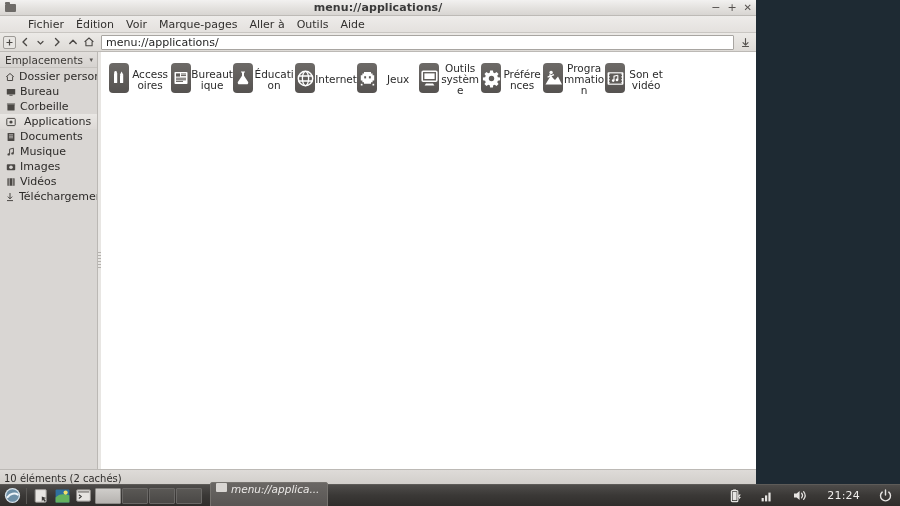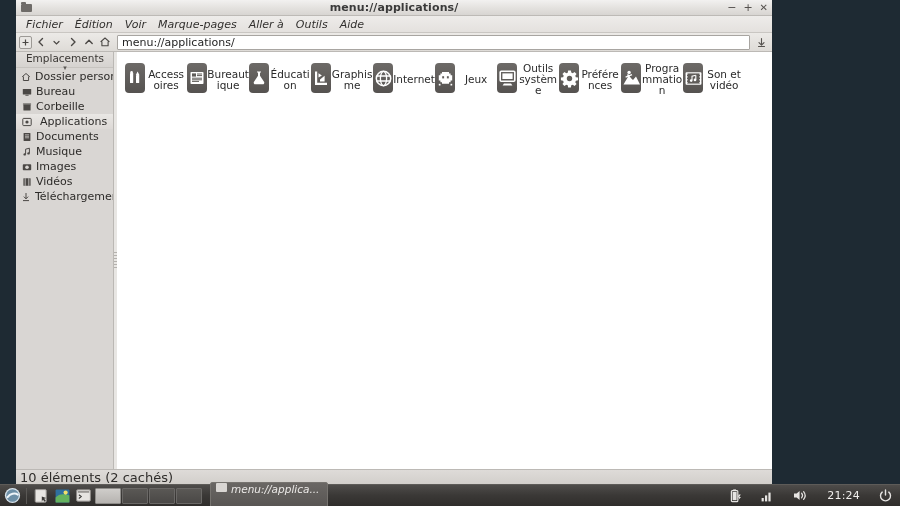--- a/index.html
+++ b/index.html
@@ -6,21 +6,21 @@
   html,body {
     width:900px; height:506px; overflow:hidden;
     font-family:"DejaVu Sans","Liberation Sans",sans-serif;
     font-size:11px; color:#2e2e2e;
     background:#2b2b2b;
   }
   #desktop { position:relative; width:900px; height:506px; background:#1e2a33; }
 
   
   #window {
-    position:absolute; left:16px; top:0; width:756px; height:484px;
+    position:absolute; left:0; top:0; width:756px; height:484px;
     background:#d6d3d0; display:flex; flex-direction:column;
   }
 
   
   .titlebar {
     height:16px; flex:0 0 16px; position:relative;
     background:linear-gradient(to bottom,#f2f1f0 0%,#e3e1de 55%,#d8d5d2 100%);
     border-bottom:1px solid #bdbab6;
     display:flex; align-items:center;
   }
@@ -38,21 +38,21 @@
     font-size:11px; font-weight:bold; color:#3a3a3a; letter-spacing:0.1px;
   }
   .tb-buttons { position:absolute; right:4px; top:0; height:16px; display:flex; align-items:center; gap:7px; }
   .tb-btn { font-size:11px; color:#55514e; line-height:10px; cursor:default; }
   .tb-btn.close { font-size:10px; }
 
   
   .menubar {
     height:17px; flex:0 0 17px; display:flex; align-items:flex-start;
     background:linear-gradient(to bottom,#eeecea,#e4e1de);
-    border-bottom:1px solid #c9c6c2; padding-left:4px;font-style:italic;
+    border-bottom:1px solid #c9c6c2; padding-left:22px;
   }
   .menu-item { padding:0 6px; font-size:11px; color:#32302e; line-height:17px; cursor:default; }
 
   
   .toolbar {
     height:19px; flex:0 0 19px; display:flex; align-items:center;
     background:linear-gradient(to bottom,#eceae7,#dedbd7);
     border-bottom:1px solid #bcb9b5; padding:0 3px; gap:1px;
   }
   .tb-tool {
@@ -75,21 +75,20 @@
   
   .sidebar {
     width:98px; flex:0 0 98px; background:#d9d6d3;
     border-right:1px solid #bbb8b4; display:flex; flex-direction:column;
   }
   .side-head {
     height:16px; display:flex; align-items:center; justify-content:space-between;
     padding:0 4px 0 5px; font-size:10.5px; color:#3b3835;
     border-bottom:1px solid #c7c4c0;
     background:linear-gradient(to bottom,#e2dfdc,#d6d3d0);
-    flex-direction:column;
   }
   .side-head .caret { font-size:7px; color:#5a5754; }
   .side-list { padding-top:1px; }
   .side-item {
     height:15px; display:flex; align-items:center; gap:4px;
     padding-left:5px; font-size:11px; color:#2d2b29; cursor:default;
   }
   .side-item.active { background:linear-gradient(to bottom,#e9e7e4,#ddd9d6);gap:8px; }
   .side-item .si-ic { width:11px; height:11px; display:flex; align-items:center; justify-content:center; color:#4b4845; }
   .side-item .si-lb { overflow:hidden; white-space:nowrap; }
@@ -115,22 +114,22 @@
     color:#ffffff;
   }
   .icon-box svg { display:block; }
   .icell .ilabel {
     margin-top:3px; font-size:10.5px; color:#2b2b2b; text-align:center;
     line-height:11px; width:62px; word-break:break-word;
   }
 
   
   .statusbar {
-    height:15px; flex:0 0 15px; display:flex; align-items:flex-start;
-    padding-left:4px; font-size:13px; color:#2f2d2b;
+    height:15px; flex:0 0 15px; display:flex; align-items:flex-end;
+    padding-left:4px; font-size:10px; color:#2f2d2b;
     background:linear-gradient(to bottom,#dedbd8,#d2cfcb);
     border-top:1px solid #bcb9b5;
   }
 
   
   #taskbar {
     position:absolute; left:0; bottom:0; width:900px; height:22px;
     background:linear-gradient(to bottom,#4e4c4a 0%,#3a3836 50%,#2f2d2b 100%);
     border-top:1px solid #5d5b58;
     display:flex; align-items:center; padding:0 2px;
@@ -367,30 +366,20 @@
 
           <div class="icell">
             <div class="icon-box">
               <svg width="18" height="18" viewBox="0 0 18 18">
                   <path d="M7 2.5h4v1h-1v3.2l4 6.1a1.6 1.6 0 01-1.3 2.5H5.3A1.6 1.6 0 014 12.8l4-6.1V3.5H7z" fill="#fff"></path>
                 </svg>
             </div>
             <div class="ilabel">Éducation</div>
           </div>
 
-          <div class="icell">
-            <div class="icon-box">
-              <svg width="18" height="18" viewBox="0 0 18 18">
-                  <path d="M3 2.5h2.2v11.2H15v2.3H3z" fill="#fff"></path>
-                  <path d="M6.5 4.2l3.4 2.2-3.4 2.2z" fill="#fff"></path>
-                  <path d="M8 10.4l4.6-3.6v5.6H8z" fill="#fff"></path>
-                </svg>
-            </div>
-            <div class="ilabel">Graphisme</div>
-          </div>
 
           <div class="icell">
             <div class="icon-box">
               <svg width="19" height="19" viewBox="0 0 19 19">
                   <circle cx="9.5" cy="9.5" r="7.2" stroke="#fff" stroke-width="1.5" fill="none"></circle>
                   <ellipse cx="9.5" cy="9.5" rx="3.1" ry="7.2" stroke="#fff" stroke-width="1.3" fill="none"></ellipse>
                   <path d="M2.6 7h13.8M2.6 12h13.8" stroke="#fff" stroke-width="1.3"></path>
                 </svg>
             </div>
             <div class="ilabel">Internet</div>

